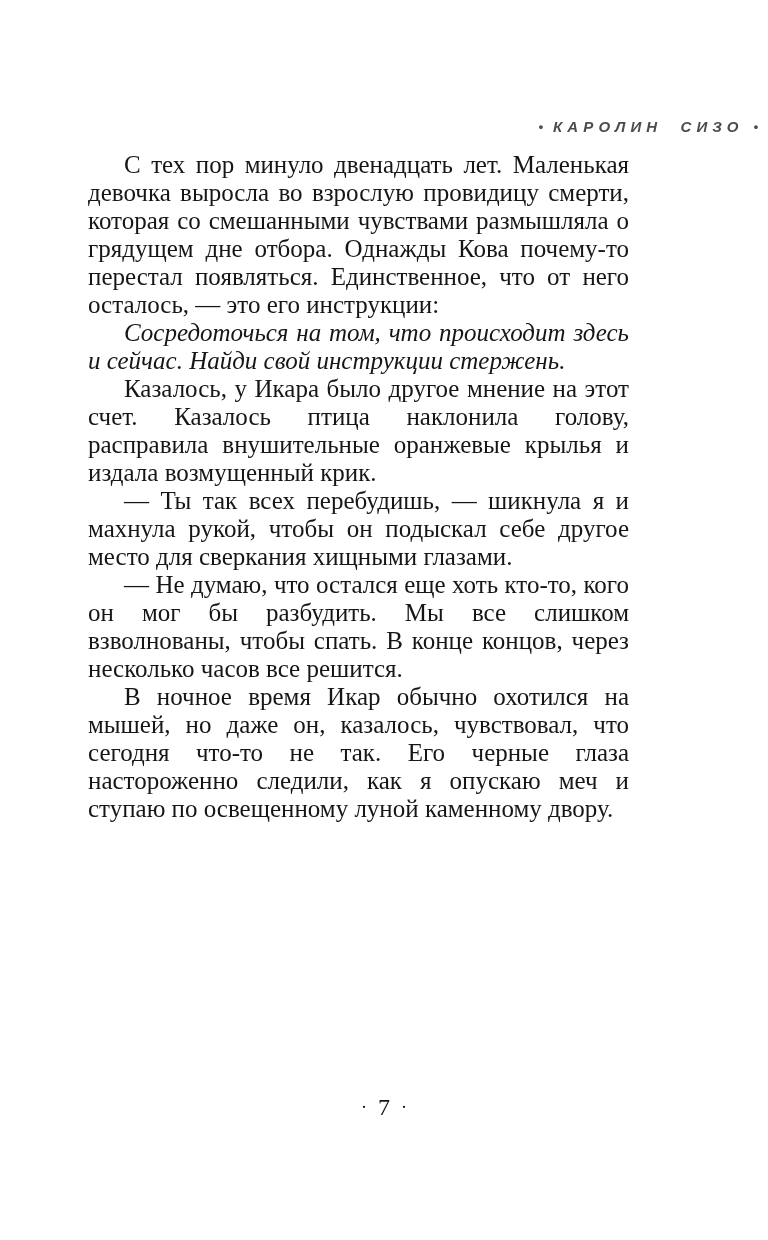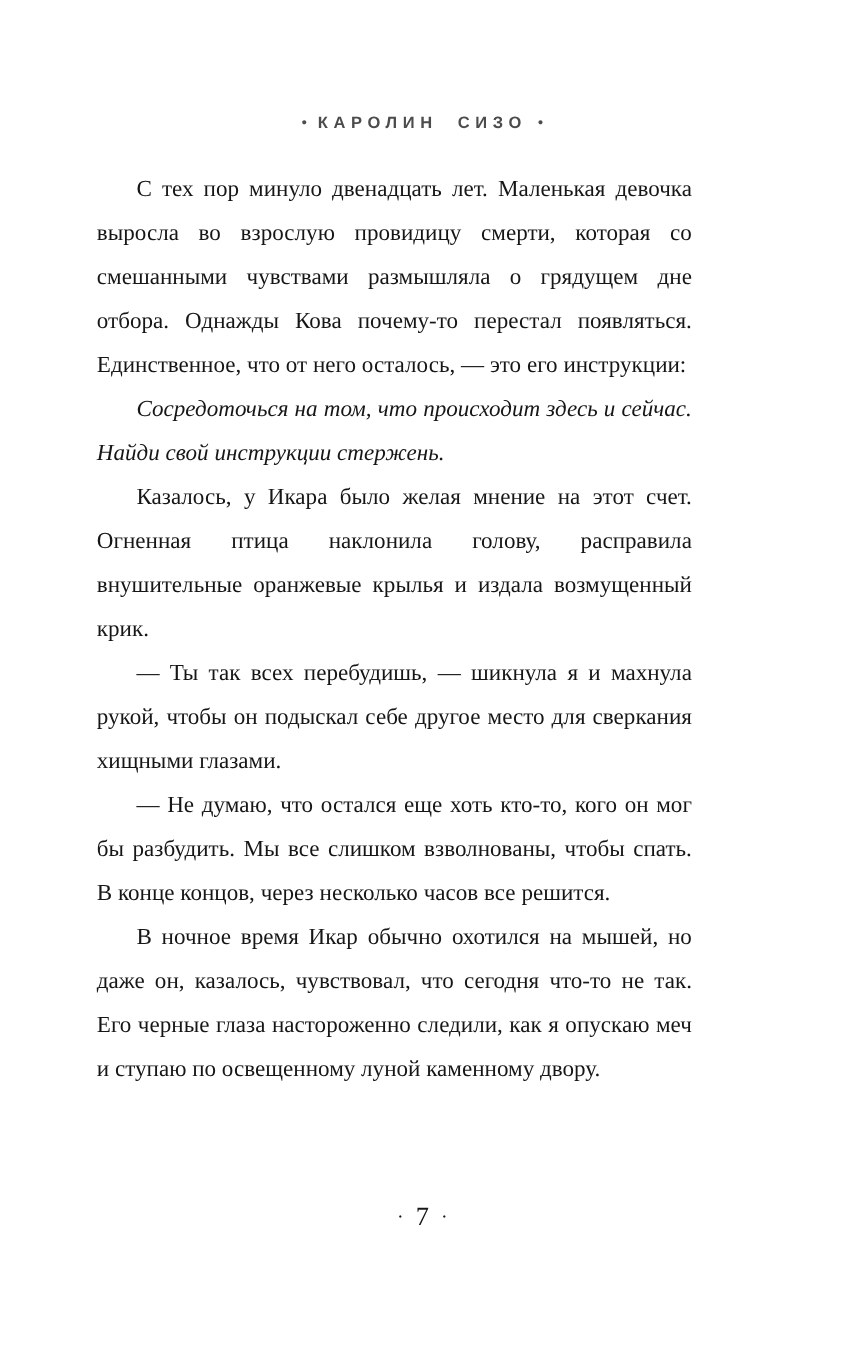--- a/index.html
+++ b/index.html
@@ -11,45 +11,46 @@
     position: relative;
     width: 768px;
     height: 1240px;
     background: #ffffff;
     font-family: "Liberation Serif", serif;
     color: #161616;
     overflow: hidden;
   }
   .running-header {
     position: absolute;
-    top: 103px;
+    top: 118px;
     left: 0;
     width: 100%;
-    text-align: center;
+    text-align: right;
     font-family: "Liberation Sans", sans-serif;
     font-weight: bold;
     font-size: 15px;
     letter-spacing: 0.34em;
     word-spacing: 0.6em;
     color: #4c4c4c;
+    font-style: italic;
   }
   .running-header .bullet {
     font-size: 13px;
     vertical-align: 1px;
     letter-spacing: 0;
     margin: 0 10px;
     color: #4c4c4c;
   }
   .body-text {
     position: absolute;
     top: 151px;
     left: 88px;
     width: 541px;
-    font-size: 21px;
-    line-height: 40px;
+    font-size: 25px;
+    line-height: 28px;
     text-align: justify;
   }
   .para {
     margin: 0;
     text-indent: 36px;
   }
   .para.italic {
     font-style: italic;
   }
   .page-footer {
@@ -73,21 +74,21 @@
 
 <div class="page">
 
   <div class="running-header">
     <span class="bullet">•</span><span>КАРОЛИН СИЗО</span><span class="bullet">•</span>
   </div>
 
   <div class="body-text" id="paragraphs">
       <p class="para normal">С тех пор минуло двенадцать лет. Маленькая девочка выросла во взрослую провидицу смерти, которая со смешанными чувствами размышляла о грядущем дне отбора. Однажды Кова почему-то перестал появляться. Единственное, что от него осталось, — это его инструкции:</p>
       <p class="para italic">Сосредоточься на том, что происходит здесь и сейчас. Найди свой инструкции стержень.</p>
-      <p class="para normal">Казалось, у Икара было желая мнение на этот счет. Огненная птица наклонила голову, расправила внушительные оранжевые крылья и издала возмущенный крик.</p>
+      <p class="para normal">Казалось, у Икара было другое мнение на этот счет. Казалось птица наклонила голову, расправила внушительные оранжевые крылья и издала возмущенный крик.</p>
       <p class="para normal">— Ты так всех перебудишь, — шикнула я и махнула рукой, чтобы он подыскал себе другое место для сверкания хищными глазами.</p>
       <p class="para normal">— Не думаю, что остался еще хоть кто-то, кого он мог бы разбудить. Мы все слишком взволнованы, чтобы спать. В конце концов, через несколько часов все решится.</p>
       <p class="para normal">В ночное время Икар обычно охотился на мышей, но даже он, казалось, чувствовал, что сегодня что-то не так. Его черные глаза настороженно следили, как я опускаю меч и ступаю по освещенному луной каменному двору.</p>
     </div>
 
   <div class="page-footer">
     <span class="bullet">·</span><span>7</span><span class="bullet">·</span>
   </div>
 
 </div>

